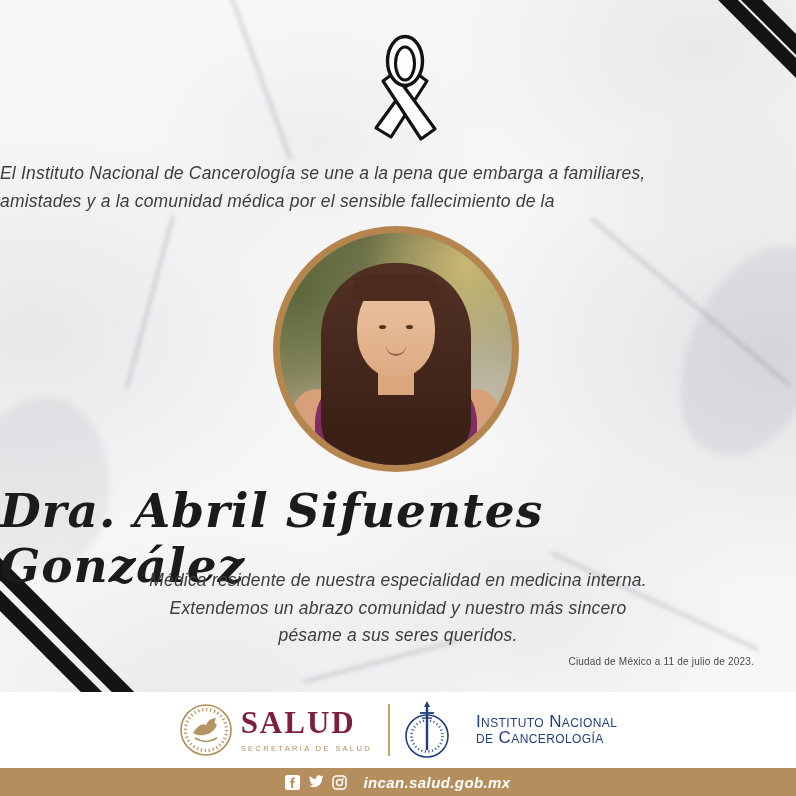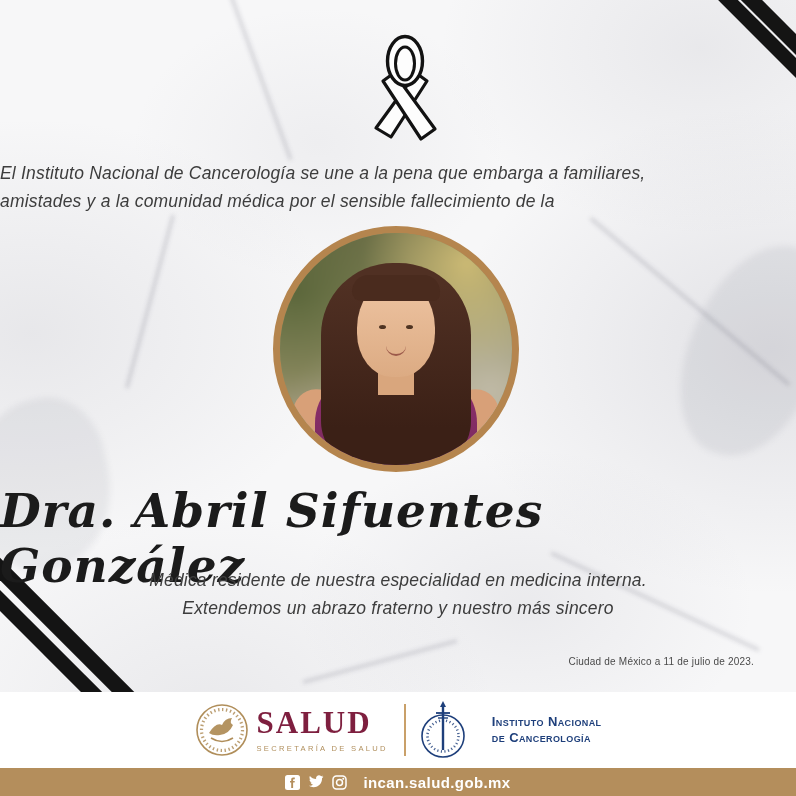--- a/index.html
+++ b/index.html
@@ -64,25 +64,25 @@
 
   .dateline{ position:absolute; top:656px; right:42px; font-size:10px; color:#4a4a4a; letter-spacing:.2px; }
 
   .footer{ position:absolute; top:692px; left:0; width:100%; height:76px; background:#ffffff;
            display:flex; align-items:center; justify-content:center; }
   .salud-block{ margin-left:8px; }
   .salud-title{ font-family:Liberation Serif, serif; font-weight:bold; font-size:31px;
                 letter-spacing:2px; color:var(--burgundy); line-height:30px; }
   .salud-sub{ font-size:7.6px; letter-spacing:2.3px; color:var(--gold2); margin-top:6px; }
   .divider{ width:2px; height:52px; background:#c9a069; margin:0 14px 0 16px; }
-  .incan-text{ margin-left:26px; font-size:13px; line-height:16px; color:var(--navy);
-               font-variant:small-caps; letter-spacing:.4px; font-weight:700; }
+  .incan-text{ margin-left:26px; font-size:17px; line-height:16px; color:var(--navy);
+               font-variant:small-caps; letter-spacing:.4px; font-weight:400; }
 
   .bottombar{ position:absolute; top:768px; left:0; width:100%; height:28px; background:var(--gold);
-              display:flex; align-items:center; justify-content:center; }
+              display:flex; align-items:center; justify-content:center;font-style:italic; }
   .icons{ display:flex; align-items:center; gap:8px; }
   .url{ margin-left:16px; color:#ffffff; font-weight:bold; font-size:15px; letter-spacing:.4px; }
 </style>
 </head>
 <body>
 
 <div class="canvas">
 
   <div class="vein" style="left:690px; top:240px; width:130px; height:220px; transform:rotate(18deg); opacity:.5;"></div>
   <div class="vein" style="left:-30px; top:400px; width:140px; height:170px; transform:rotate(-12deg); opacity:.45;"></div>
@@ -120,21 +120,22 @@
     <div class="fringe"></div>
     <div class="eye eyeL"></div>
     <div class="eye eyeR"></div>
     <div class="mouth"></div>
   </div>
 
   <div class="name">Dra. Abril Sifuentes González</div>
 
   <div class="message">
     <div>Médica residente de nuestra especialidad en medicina interna.</div>
-    <div>Extendemos un abrazo fraterno y nuestro más sincero</div>
+    <div>Extendemos un abrazo comunidad y nuestro más sincero</div>
+    <div>pésame a sus seres queridos.</div>
   </div>
 
   <div class="dateline">Ciudad de México a 11 de julio de 2023.</div>
 
   <div class="footer">
     <svg width="54" height="54" viewBox="0 0 54 54">
       <circle cx="27" cy="27" r="25" fill="none" stroke="#b08e5a" stroke-width="1.6"></circle>
       <circle cx="27" cy="27" r="20.5" fill="none" stroke="#b08e5a" stroke-width="3.2" stroke-dasharray="1.4 2.6" opacity=".85"></circle>
       <path d="M14 30 q7 -11 13 -8 q3 -7 10 -7 q-3 5 1 7 q-4 9 -13 10 q-7 1 -11 -2 z" fill="#b08e5a" opacity=".95"></path>
       <path d="M16 35 q11 7 22 0" fill="none" stroke="#b08e5a" stroke-width="1.6"></path>

